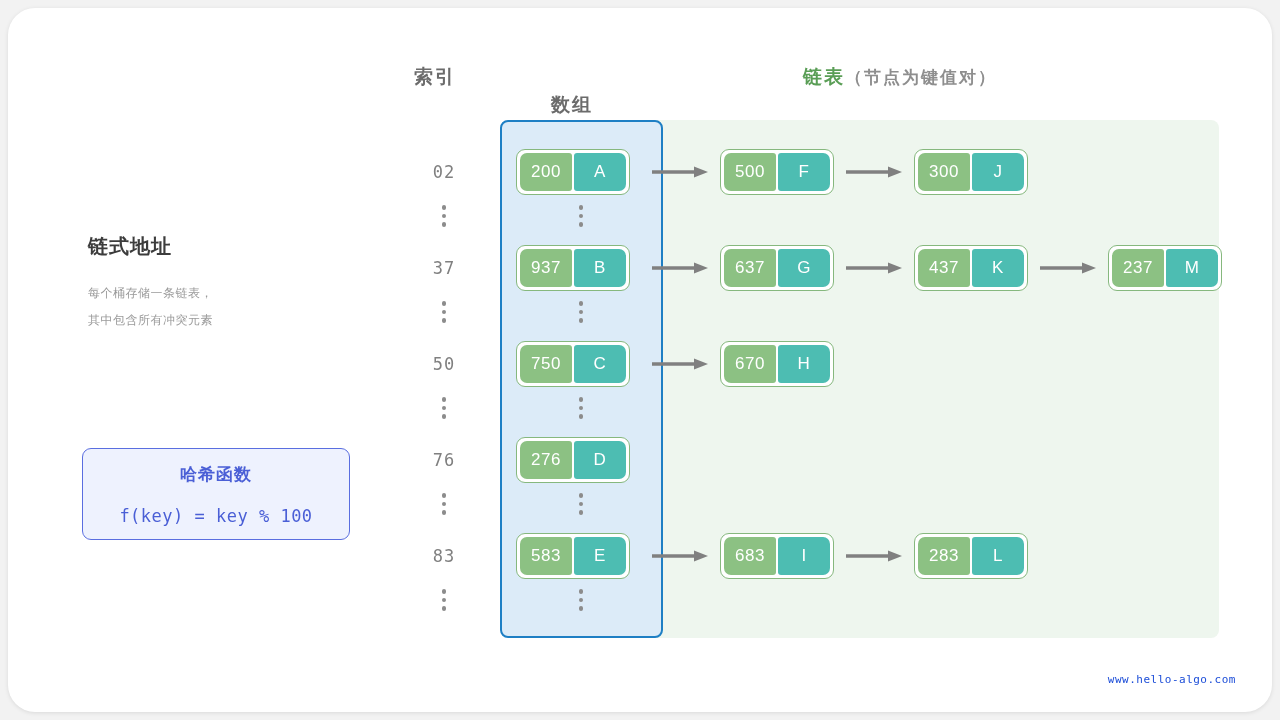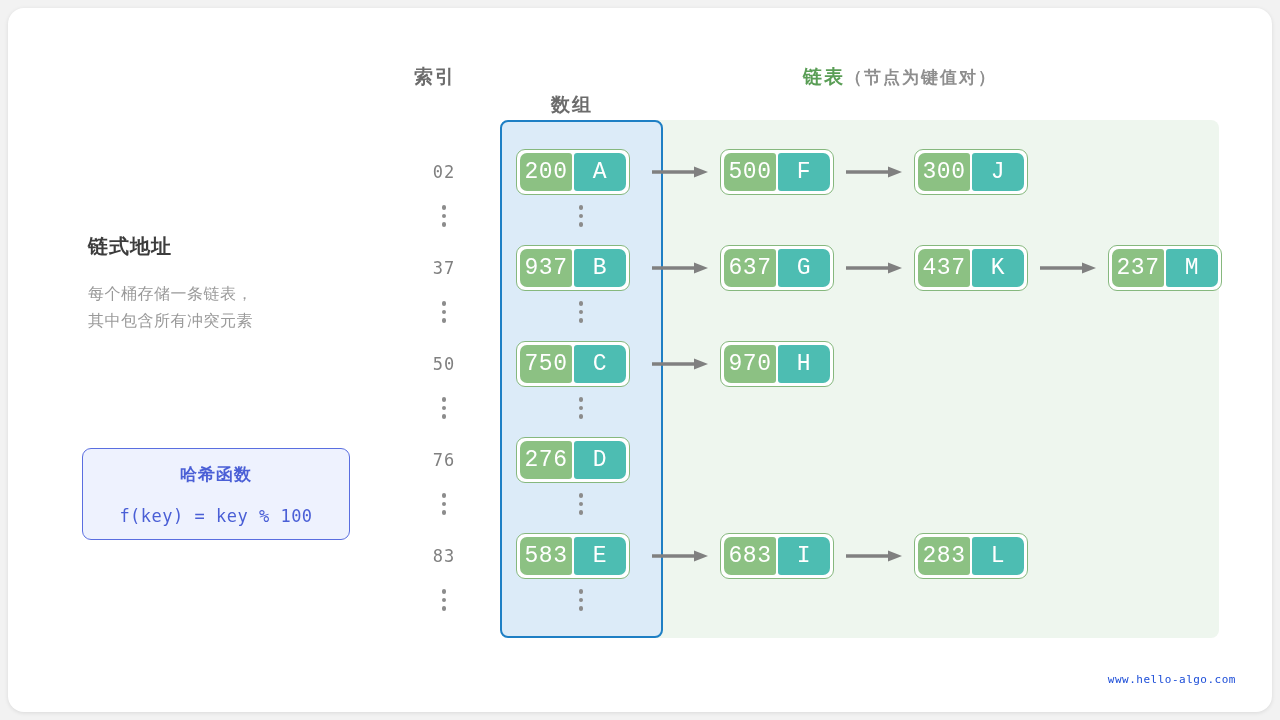--- a/index.html
+++ b/index.html
@@ -7,33 +7,33 @@
     width: 1280px; height: 720px;
     background: #f2f2f2;
     font-family: "DejaVu Sans", sans-serif;
     overflow: hidden;
   }
   #card {
     position: absolute;
     left: 8px; top: 8px;
     width: 1264px; height: 704px;
     background: #ffffff;
-    border-radius: 16px;
+    border-radius: 27px;
     box-shadow: 0 1px 4px rgba(0,0,0,0.10);
     overflow: hidden;
   }
 
   
   #left-panel { position: absolute; left: 80px; top: 225px; width: 300px; }
   #panel-title {
     font-size: 20px; font-weight: bold; color: #3c3c3c;
     letter-spacing: 1px; margin-bottom: 20px;
   }
   .panel-line {
-    font-size: 16px; color: #9a9a9a; line-height: 27px; letter-spacing: 0.5px;
+    font-size: 12px; color: #9a9a9a; line-height: 27px; letter-spacing: 0.5px;
   }
 
   
   #hash-box {
     position: absolute; left: 74px; top: 440px;
     width: 268px; height: 92px;
     background: #eef2fe;
     border: 1.6px solid #5a6ee0;
     border-radius: 9px;
     display: flex; flex-direction: column;
@@ -90,22 +90,22 @@
     padding: 3px;
     background: #ffffff;
     border: 1.6px solid #86b87e;
     border-radius: 9px;
     flex: none;
   }
   .node-key, .node-val {
     width: 52px; height: 38px;
     display: flex; align-items: center; justify-content: center;
     color: #ffffff;
-    font-family: Liberation Mono, monospace;
-    font-size: 23px; letter-spacing: 0.5px;
+    font-family: Liberation Sans, sans-serif;
+    font-size: 17px; letter-spacing: 0.5px;
   }
   .node-key { background: #8cc183; border-radius: 7px 3px 3px 7px; margin-right: 2px; }
   .node-val { background: #4dbdb2; border-radius: 3px 7px 7px 3px; }
 
   .arrow { flex: none; height: 12px; display: flex; align-items: center; }
   .arrow svg { display: block; }
   .dots {
     position: absolute; display: flex; flex-direction: column;
     align-items: center; justify-content: center; gap: 4px;
   }
@@ -216,21 +216,21 @@
           <div class="node-key">750</div>
           <div class="node-val">C</div>
         </div>
         <div class="arrow" style="margin: 0px 12px 0px 22px;">
           <svg width="56" height="12" viewBox="0 0 56 12">
             <line x1="0" y1="6" x2="44" y2="6" stroke="#808080" stroke-width="3.4"></line>
             <polygon points="42,0.5 56,6 42,11.5" fill="#808080"></polygon>
           </svg>
         </div>
         <div class="node">
-          <div class="node-key">970</div>
+          <div class="node-key">670</div>
           <div class="node-val">H</div>
         </div>
       </div>
       <div class="row-index" style="top: 442px;">76</div>
       <div class="row-nodes" style="top: 429px;">
         <div class="node">
           <div class="node-key">276</div>
           <div class="node-val">D</div>
         </div>
       </div>

